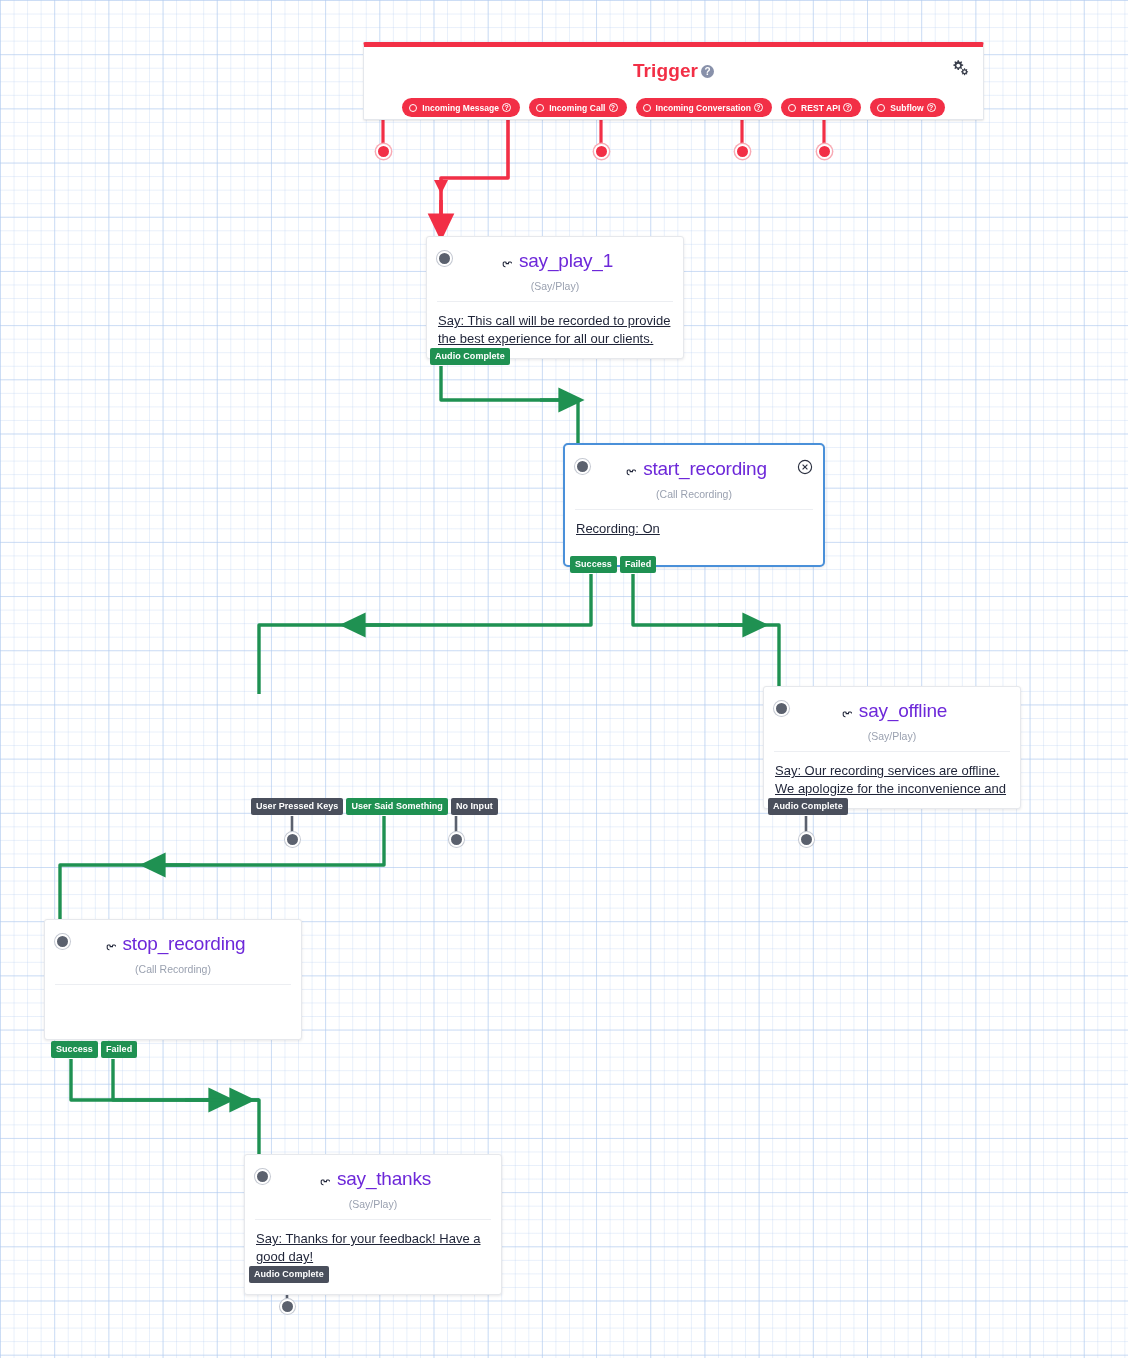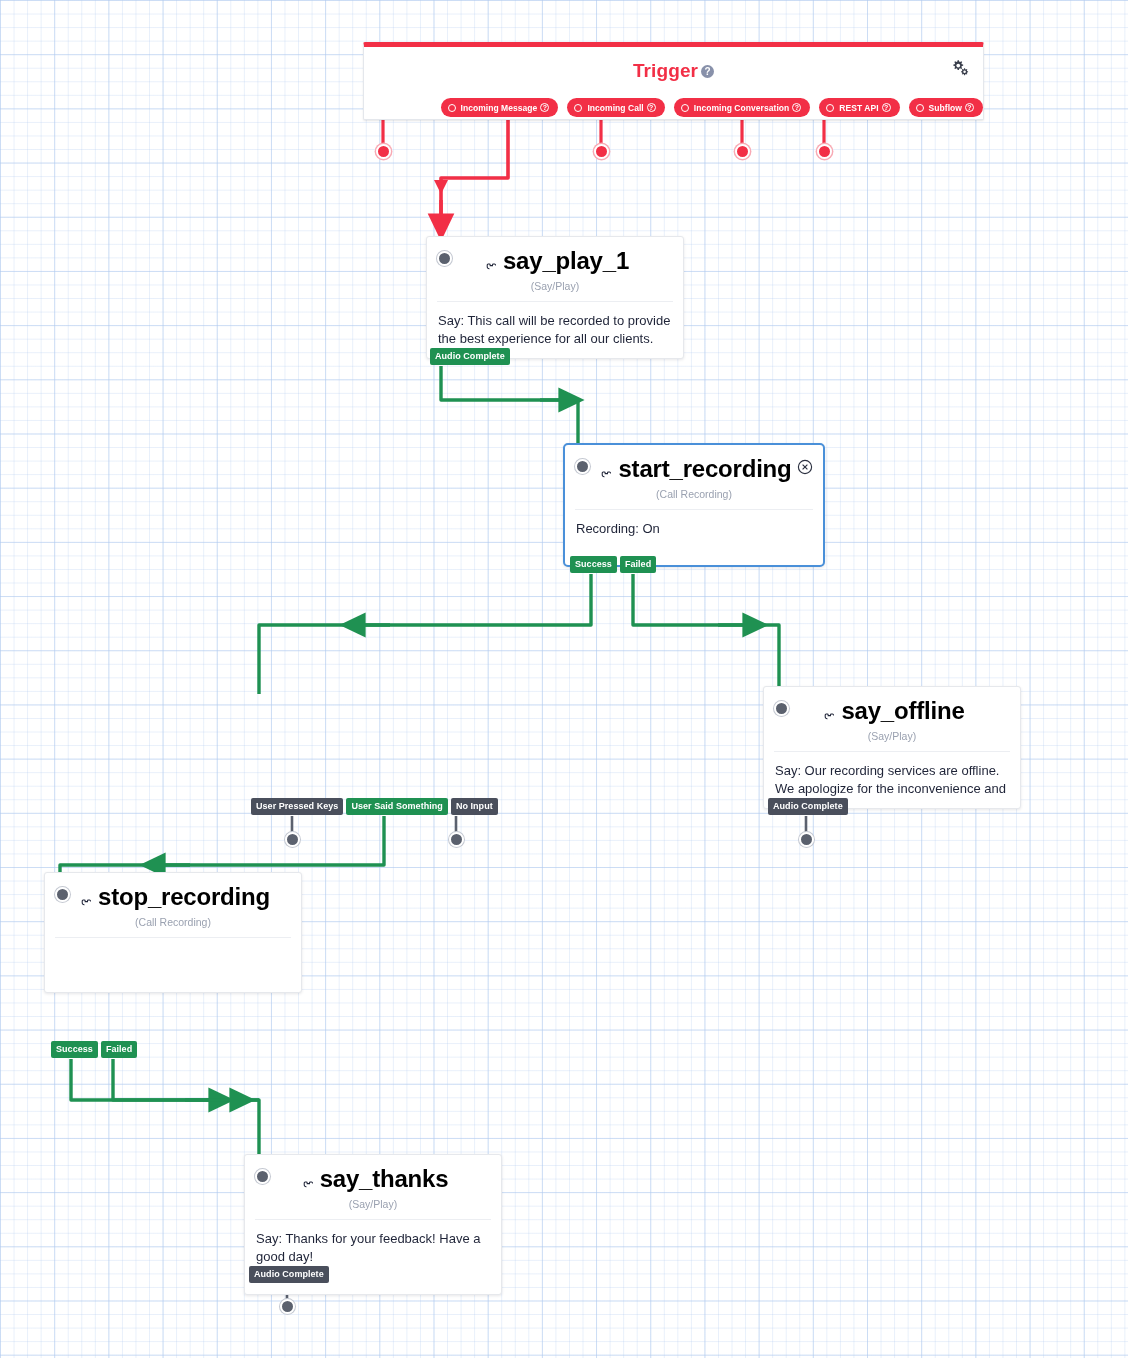--- a/index.html
+++ b/index.html
@@ -100,21 +100,21 @@
     height: 22px;
     cursor: pointer;
   }
 
   .trigger-pills {
     position: absolute;
     left: 0;
     top: 51px;
     width: 100%;
     display: flex;
-    justify-content: flex-end;
+    justify-content: center;
     gap: 9px;
   }
   .pill {
     background: #f22f46;
     color: #ffffff;
     border-radius: 11px;
     height: 19px;
     display: flex;
     align-items: center;
     padding: 0 9px 0 7px;
@@ -148,23 +148,23 @@
     border: 2px solid #4a90d9;
     border-radius: 5px;
     box-shadow: 0 1px 3px rgba(16,24,40,0.10);
   }
   .node-head {
     position: relative;
     padding: 13px 10px 0 10px;
     text-align: center;
   }
   .node-title {
-    font-size: 24px;
-    font-weight: 700;
-    color: #000000;
+    font-size: 19px;
+    font-weight: 400;
+    color: #6d28d9;
     letter-spacing: -.2px;
     line-height: 22px;
   }
   .phone-glyph {
     display: inline-block;
     width: 17px;
     height: 17px;
     vertical-align: -2px;
     margin-right: 5px;
   }
@@ -178,20 +178,21 @@
   .node-divider {
     height: 1px;
     background: #eceef2;
     margin: 0 10px;
   }
   .node-body {
     padding: 10px 11px 14px 11px;
     font-size: 13px;
     line-height: 18px;
     color: #1f2438;
+    text-decoration: underline;
   }
   .in-dot {
     position: absolute;
     left: 10px;
     top: 14px;
     width: 15px;
     height: 15px;
     border-radius: 50%;
     background: #5b616e;
     border: 2.2px solid #ffffff;
@@ -434,21 +435,21 @@
       <div class="node-type">(Say/Play)</div>
     </div>
     <div class="node-divider"></div>
     <div class="node-body">Say: Our recording services are offline. We apologize for the inconvenience and</div>
   </div>
   <div class="out-row" style="left:768px;top:798px;">
     <div class="out-badge idle">Audio Complete</div>
   </div>
   <div class="loose-dot" style="left:799px;top:832px;"></div>
 
-  <div class="node" style="left:44px;top:872px;width:258px;height:121px;">
+  <div class="node" style="left:44px;top:919px;width:258px;height:121px;">
     <div class="in-dot"></div>
     <div class="node-head">
       <div class="node-title">
         <svg class="phone-glyph" viewBox="0 0 20 20">
           <path d="M4.5 14.8 c-0.9,-0.9 -0.9,-2.2 0,-3.1 l1.5,-1.5 c0.5,-0.5 1.2,-0.5 1.6,0 l0.9,0.9 c0.45,0.45 0.45,1.1 0,1.55 l-0.55,0.55 1.9,1.9 0.55,-0.55 c0.45,-0.45 1.1,-0.45 1.55,0 l0.9,0.9 c0.5,0.45 0.5,1.15 0,1.6" fill="none" stroke="#1f2438" stroke-width="1.25" stroke-linecap="round" transform="rotate(-45 10 10)"></path>
         </svg><span>stop_recording</span>
       </div>
       <div class="node-type">(Call Recording)</div>
     </div>
     <div class="node-divider"></div>

